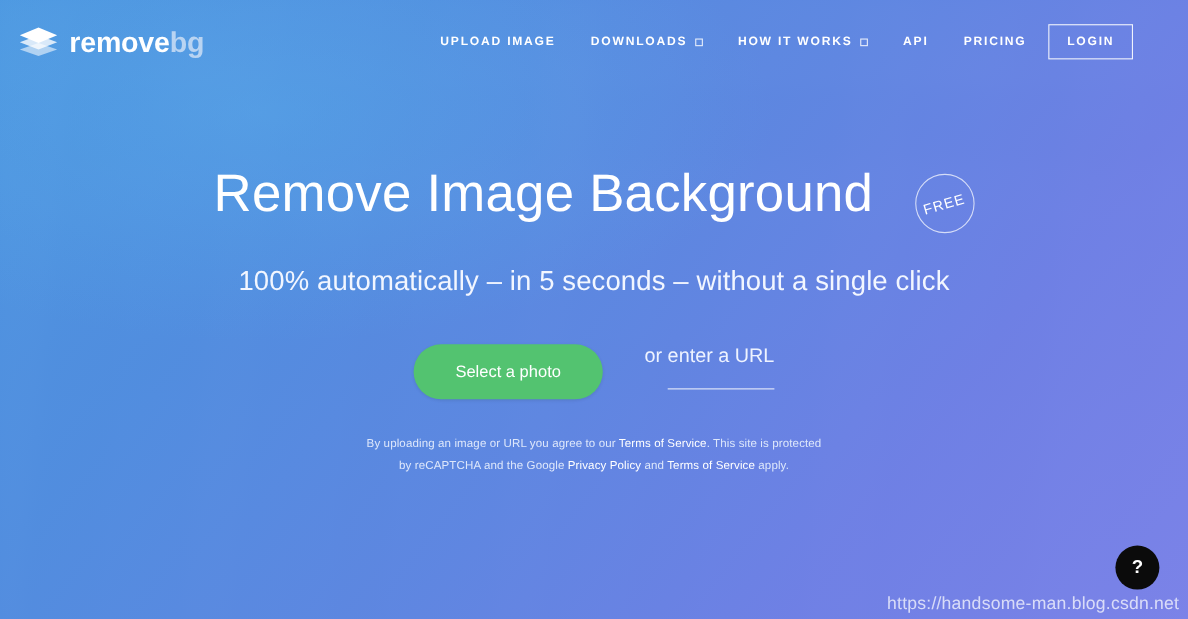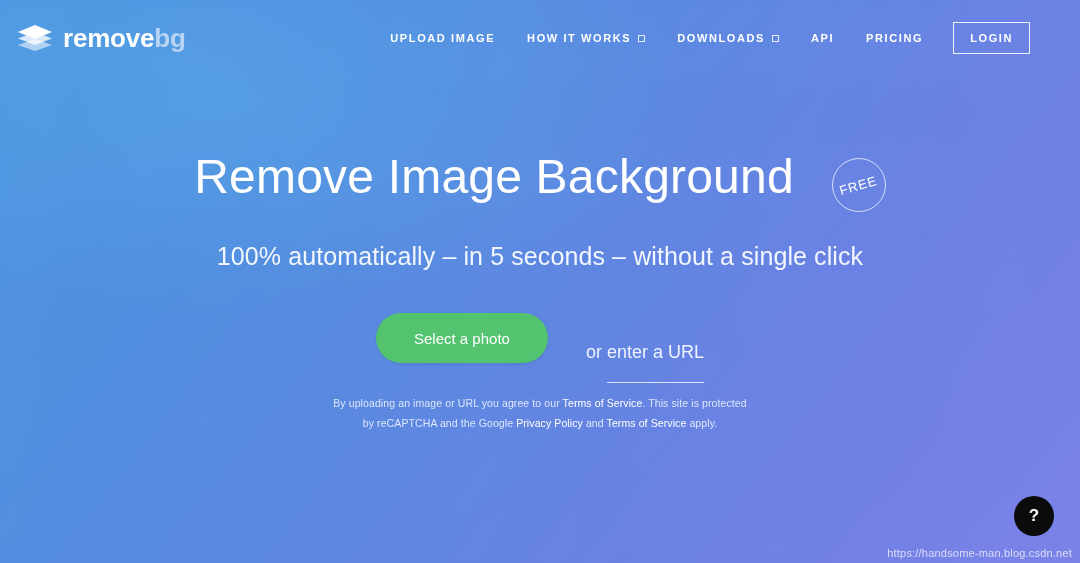--- a/index.html
+++ b/index.html
@@ -78,21 +78,21 @@
     padding:8px 16px; cursor:pointer; white-space:nowrap;
     display:flex; align-items:center; gap:7px;
     text-decoration:none;
   }
   .caret {
     display:inline-block; width:7px; height:7px;
     border:1px solid rgba(255,255,255,.85);
     font-size:0;
   }
   .login-btn {
-    margin-left:14px; margin-right:18px;
+    margin-left:4px; margin-right:18px;
     border:1px solid rgba(255,255,255,.9);
     padding:9px 16px;
     color:#fff; font-size:11px; font-weight:bold; letter-spacing:1.6px;
     cursor:pointer; background:transparent; text-transform:uppercase;
     font-family:inherit;
   }
 
   
   .content {
     position:absolute; top:0; left:0; right:0; bottom:0;
@@ -113,21 +113,21 @@
   .free-badge span {
     transform:rotate(-16deg);
     color:#ffffff; font-size:13px; letter-spacing:1px; font-weight:400;
   }
   .sub {
     margin-top:30px;
     font-size:25px; font-weight:300; color:#f2f6ff;
     letter-spacing:.1px; white-space:nowrap;
   }
 
-  .cta-row { margin-top:42px; display:flex; align-items:flex-end;gap:12px; }
+  .cta-row { margin-top:42px; display:flex; align-items:flex-start;gap:12px; }
   .select-photo {
     background:#53c370; color:#ffffff;
     border:none; border-radius:26px;
     padding:0 38px; height:50px;
     font-size:15px; font-family:inherit; cursor:pointer;
     box-shadow:0 1px 3px rgba(0,0,0,.10);
   }
   .or-url { margin-left:26px; color:#eef3ff; font-size:18px; font-weight:300; }
   .or-url .link {
     border-bottom:1px solid rgba(255,255,255,.75);
@@ -144,21 +144,21 @@
   .help-fab {
     position:absolute; right:26px; bottom:27px;
     width:40px; height:40px; border-radius:50%;
     background:#0b0b0b; color:#ffffff;
     display:flex; align-items:center; justify-content:center;
     font-size:17px; font-weight:bold; cursor:pointer; z-index:6;
     border:none; font-family:inherit;
   }
   .watermark {
     position:absolute; right:8px; bottom:4px;
-    font-size:11px; color:rgba(255,255,255,.72);
+    font-size:16px; color:rgba(255,255,255,.72);
     letter-spacing:.2px; z-index:6; white-space:nowrap;
   }
 </style>
 </head>
 <body>
 
 <div class="hero">
   <div class="photo"></div>
   <div class="photo2"></div>
   <div class="tint"></div>
@@ -178,25 +178,25 @@
     <span class="logo-text">
       <span class="w">remove</span><span class="g">bg</span>
     </span>
   </div>
 
   <nav>
     <a class="nav-item" href="#">
       <span>Upload Image</span>
     </a>
     <a class="nav-item" href="#">
+      <span>Downloads</span>
+      <span class="caret"></span>
+    </a>
+    <a class="nav-item" href="#">
       <span>How it works</span>
-      <span class="caret"></span>
-    </a>
-    <a class="nav-item" href="#">
-      <span>Downloads</span>
       <span class="caret"></span>
     </a>
     <a class="nav-item" href="#">
       <span>API</span>
     </a>
     <a class="nav-item" href="#">
       <span>Pricing</span>
     </a>
     <button class="login-btn">Login</button>
   </nav>

